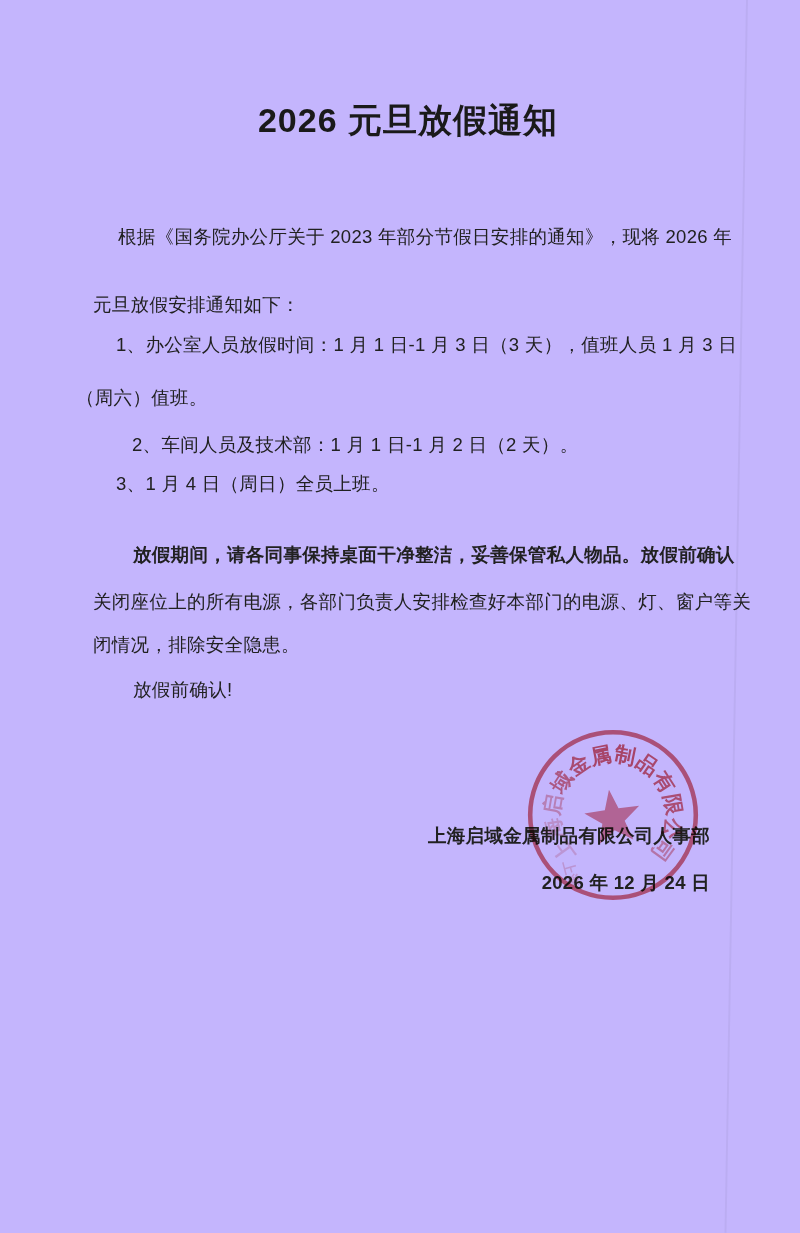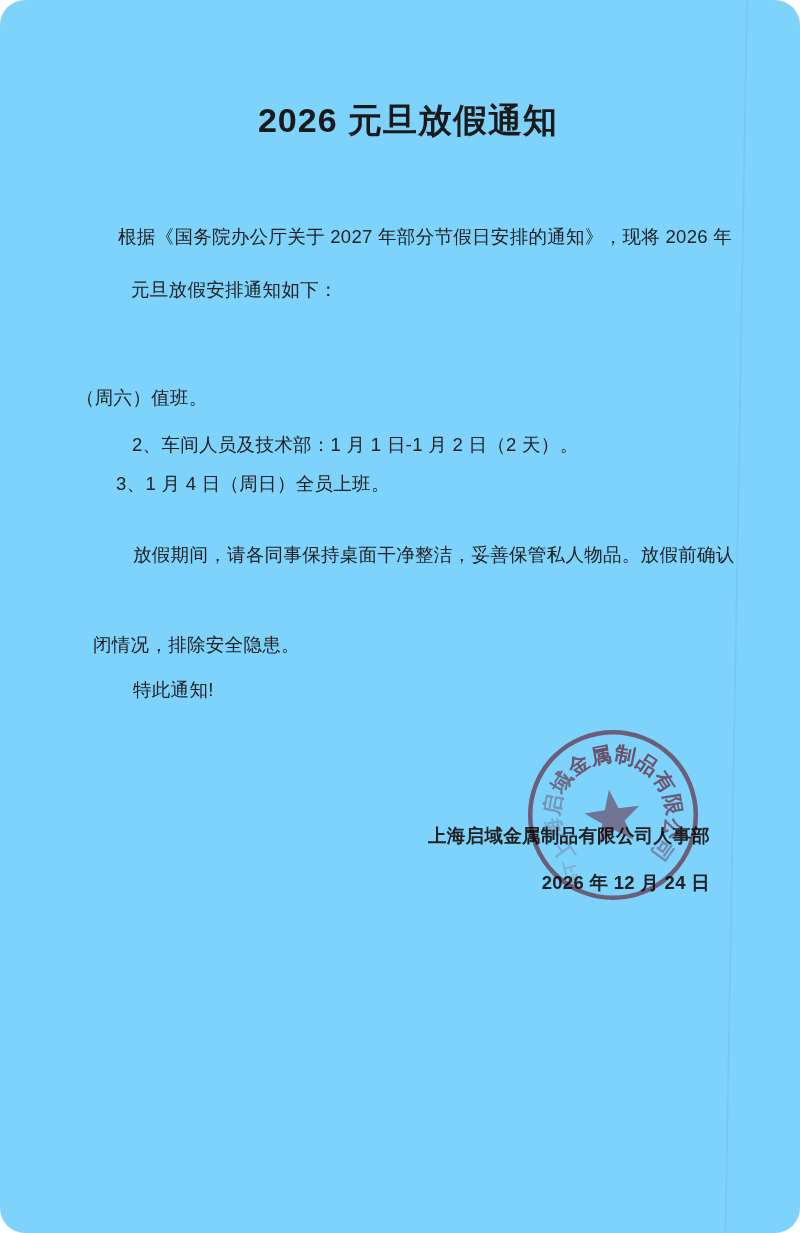--- a/index.html
+++ b/index.html
@@ -4,24 +4,23 @@
 <style>
   html, body { margin: 0; padding: 0; }
   body {
     width: 800px; height: 1233px;
     background: #ffffff;
     font-family: "Liberation Sans", sans-serif;
   }
   .page {
     position: relative;
     width: 800px; height: 1233px;
-    background: #7dd3fc;
+    background: #c4b5fd;
     overflow: hidden;
     color: #1f1f1f;
-    border-radius: 25px;
   }
   .doc-title {
     position: absolute;
     top: 98px; left: 0;
     width: 100%;
     text-align: center;
     transform: translateX(8px);
     font-size: 34px;
     font-weight: bold;
     letter-spacing: 1px;
@@ -61,31 +60,33 @@
     font-weight: bold;
   }
 </style>
 </head>
 <body>
 
 <div class="page">
 
   <div class="doc-title">2026 元旦放假通知</div>
 
-  <div class="line" style="top:223px; left:118px;">根据《国务院办公厅关于 2027 年部分节假日安排的通知》，现将 2026 年</div>
-  <div class="line" style="top:276px; left:93px;margin-left:38px;">元旦放假安排通知如下：</div>
+  <div class="line" style="top:223px; left:118px;">根据《国务院办公厅关于 2023 年部分节假日安排的通知》，现将 2026 年</div>
+  <div class="line" style="top:291px; left:93px;">元旦放假安排通知如下：</div>
 
+  <div class="line" style="top:331px; left:116px;">1、办公室人员放假时间：1 月 1 日-1 月 3 日（3 天），值班人员 1 月 3 日</div>
   <div class="line" style="top:384px; left:76px;text-align:right;">（周六）值班。</div>
   <div class="line" style="top:431px; left:132px;">2、车间人员及技术部：1 月 1 日-1 月 2 日（2 天）。</div>
   <div class="line" style="top:470px; left:116px;text-align:right;">3、1 月 4 日（周日）全员上班。</div>
 
-  <div class="line" style="top:541px; left:133px;">放假期间，请各同事保持桌面干净整洁，妥善保管私人物品。放假前确认</div>
+  <div class="line" style="top:541px; left:133px;font-weight:bold;">放假期间，请各同事保持桌面干净整洁，妥善保管私人物品。放假前确认</div>
+  <div class="line" style="top:588px; left:93px;">关闭座位上的所有电源，各部门负责人安排检查好本部门的电源、灯、窗户等关</div>
   <div class="line" style="top:631px; left:93px;text-align:center;">闭情况，排除安全隐患。</div>
 
-  <div class="line" style="top:676px; left:133px;">特此通知!</div>
+  <div class="line" style="top:676px; left:133px;">放假前确认!</div>
 
   <div class="line right-align" style="top:822px;">上海启域金属制品有限公司人事部</div>
   <div class="line right-align" style="top:869px;">2026 年 12 月 24 日</div>
 
   <svg class="stamp" viewBox="0 0 200 200">
     <circle cx="100" cy="100" r="91" fill="none" stroke-width="5" stroke-opacity="0.85" stroke="#d54a55"></circle>
     <polygon points="100,72 107.6,93.5 130.4,94.1 112.4,108 118.8,129.9 100,117 81.2,129.9 87.6,108 69.6,94.1 92.4,93.5" fill-opacity="0.8" transform="rotate(-8 100 104)" fill="#dd6570"></polygon>
     <g>
         <text x="100" y="41" text-anchor="middle" transform="rotate(-126 100 100)" fill="#d54a55" fill-opacity="0.26">上</text>
         <text x="100" y="41" text-anchor="middle" transform="rotate(-103.0909090909091 100 100)" fill="#d54a55" fill-opacity="0.32">海</text>

